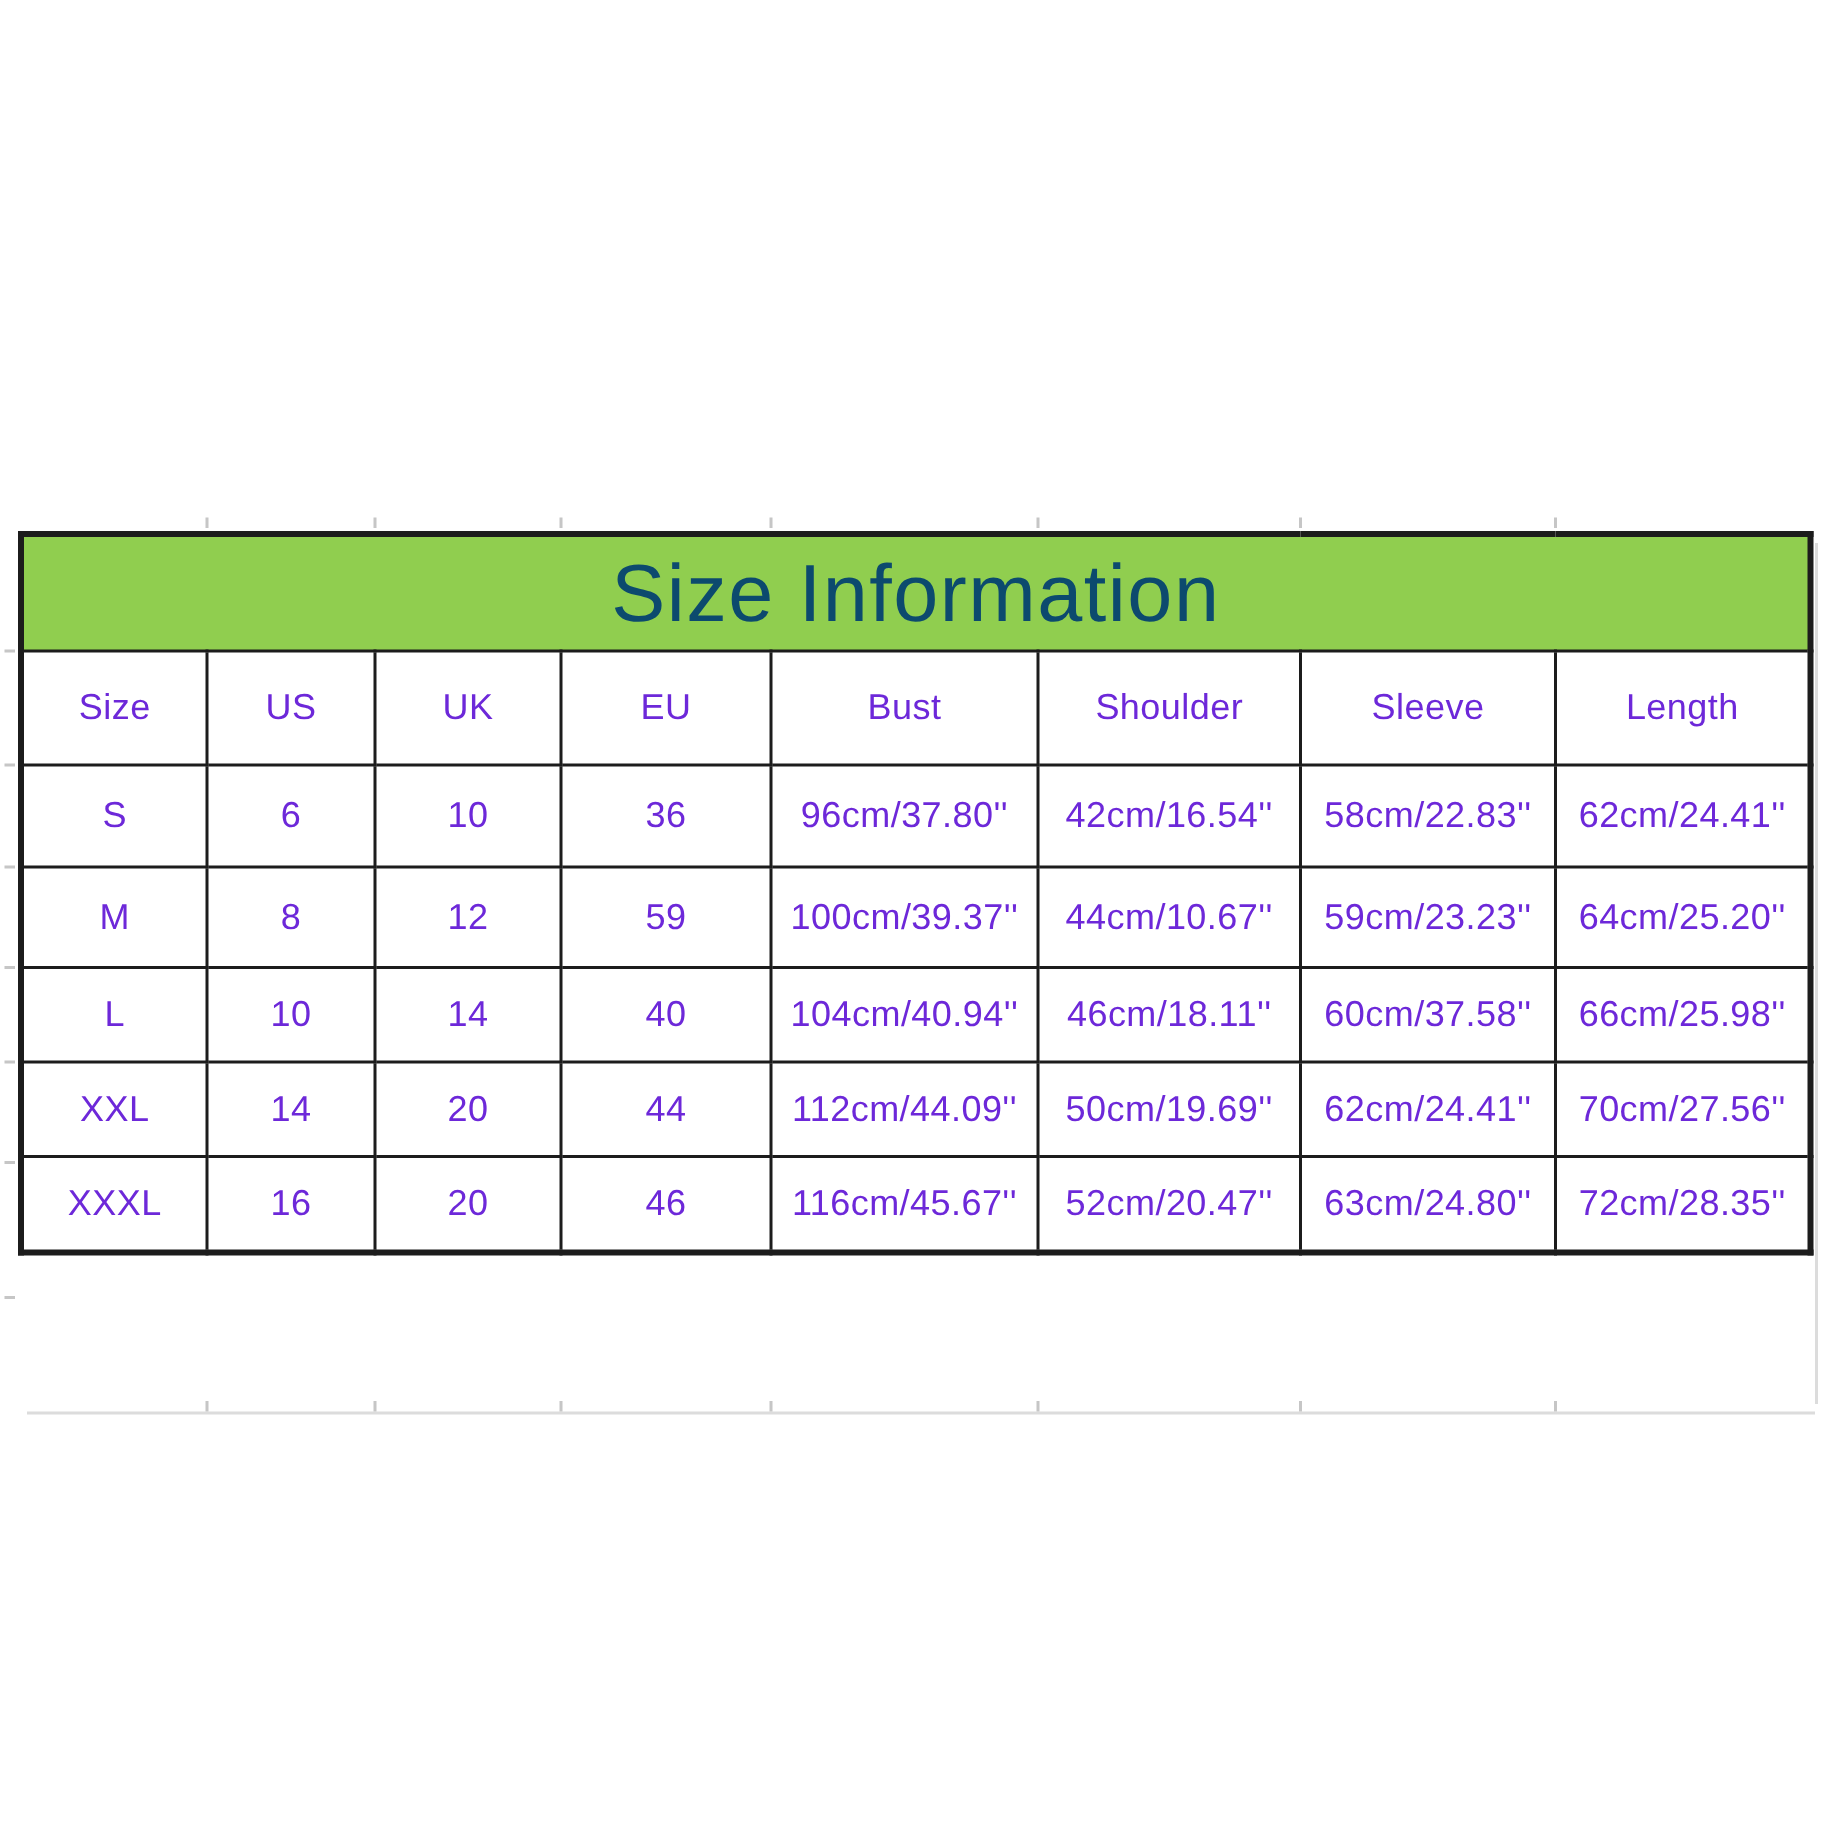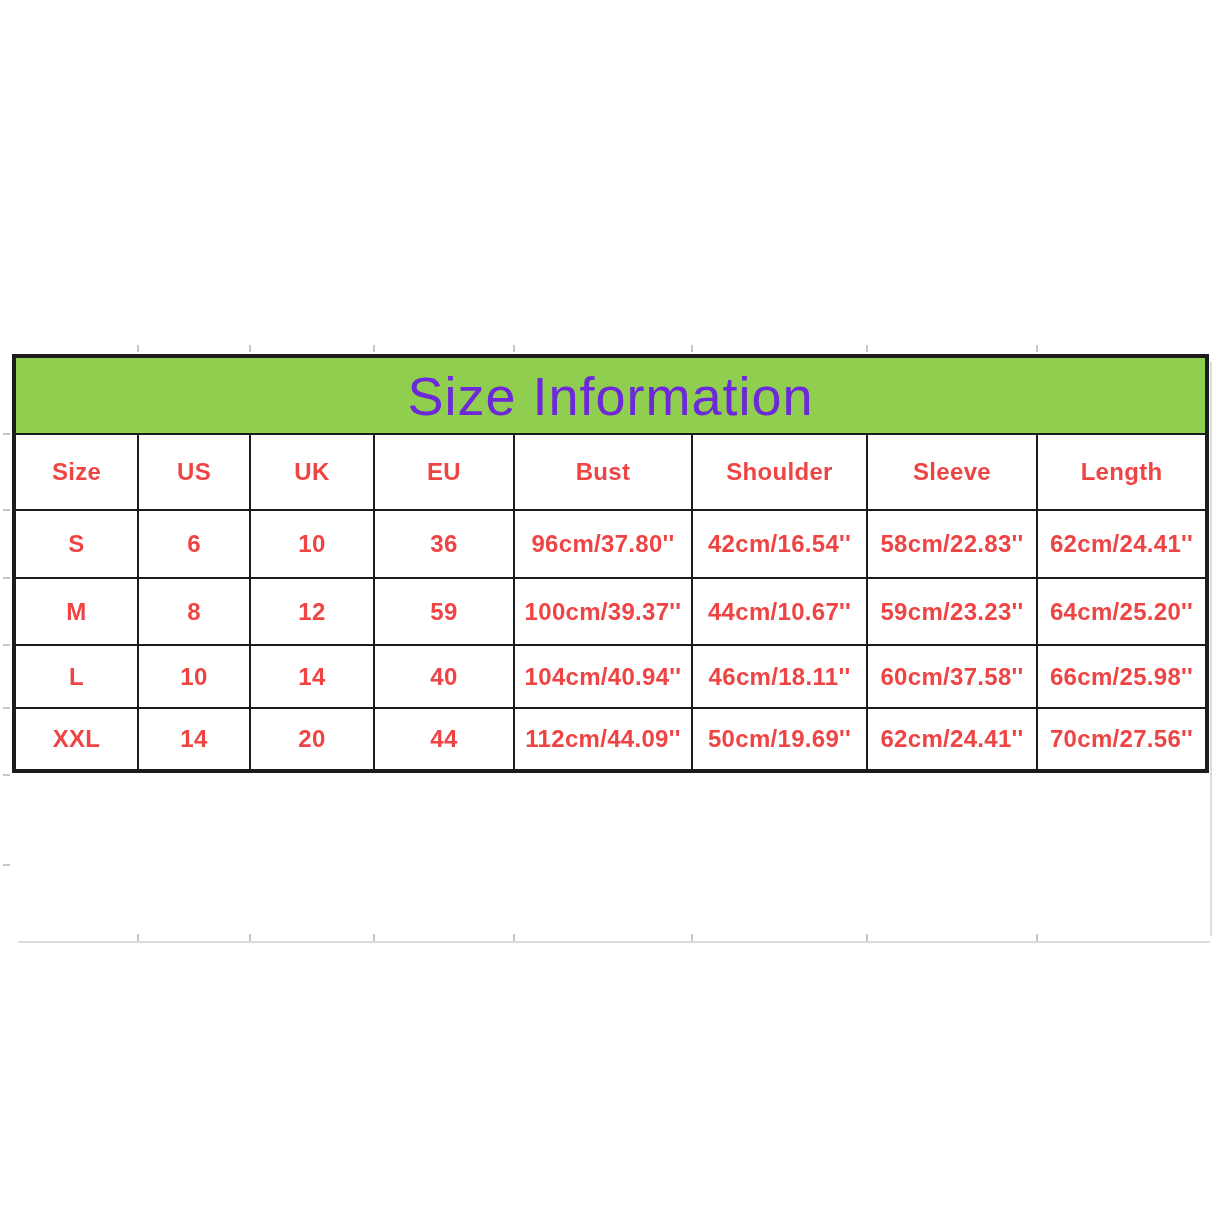--- a/index.html
+++ b/index.html
@@ -33,30 +33,30 @@
   table.size-table, table.size-table th, table.size-table td {
     border: 2px solid #1c1c1c;
   }
   table.size-table {
     border-width: 4px;
   }
   th, td {
     padding: 0;
     text-align: center;
     vertical-align: middle;
-    font-weight: bold;
+    font-weight: normal;
     font-size: 24px;
-    color: #ef4444;
+    color: #6d28d9;
     letter-spacing: 0.3px;
     overflow: hidden;
     white-space: nowrap;
   }
   .title-cell {
     background: #90ce4f;
-    color: #6d28d9;
+    color: #0c4a6e;
     font-size: 54px;
     font-weight: 400;
     letter-spacing: 1px;
     font-family: "Liberation Sans", "DejaVu Sans", sans-serif;
   }
   tr.r-title   { height: 78px; }
   tr.r-head    { height: 76px; }
   tr.r-0       { height: 68px; }
   tr.r-1       { height: 67px; }
   tr.r-2       { height: 63px; }
@@ -159,20 +159,30 @@
       </tr>
       <tr class="r-4">
         <td>XXL</td>
         <td>14</td>
         <td>20</td>
         <td>44</td>
         <td>112cm/44.09''</td>
         <td>50cm/19.69''</td>
         <td>62cm/24.41''</td>
         <td>70cm/27.56''</td>
+      </tr>
+      <tr class="r-5">
+        <td>XXXL</td>
+        <td>16</td>
+        <td>20</td>
+        <td>46</td>
+        <td>116cm/45.67''</td>
+        <td>52cm/20.47''</td>
+        <td>63cm/24.80''</td>
+        <td>72cm/28.35''</td>
       </tr>
     </tbody>
   </table>
 
   <div class="shadow-right"></div>
   <div class="shadow-bottom"></div>
 <div class="tick" style="left: 137px; top: 345px; width: 2px; height: 7px;"></div>
     <div class="tick" style="left: 137px; top: 934px; width: 2px; height: 7px;"></div>
     <div class="tick" style="left: 249px; top: 345px; width: 2px; height: 7px;"></div>
     <div class="tick" style="left: 249px; top: 934px; width: 2px; height: 7px;"></div>

